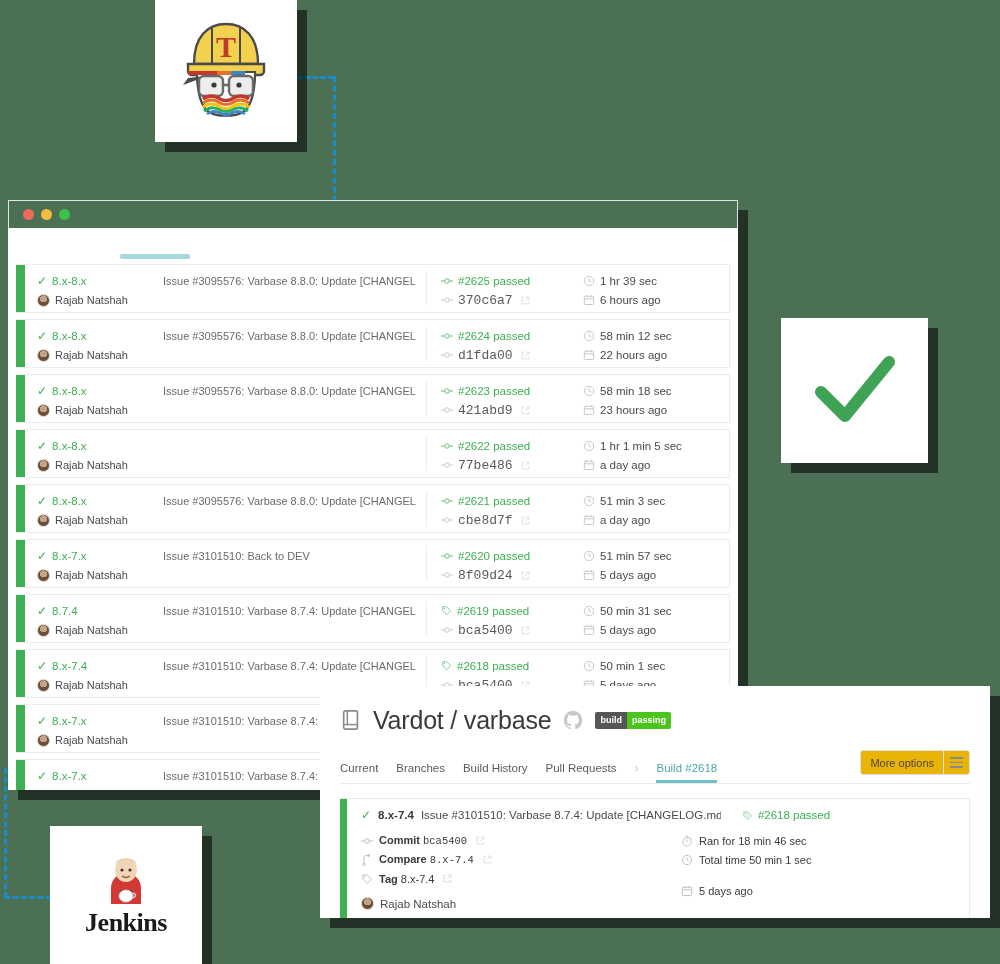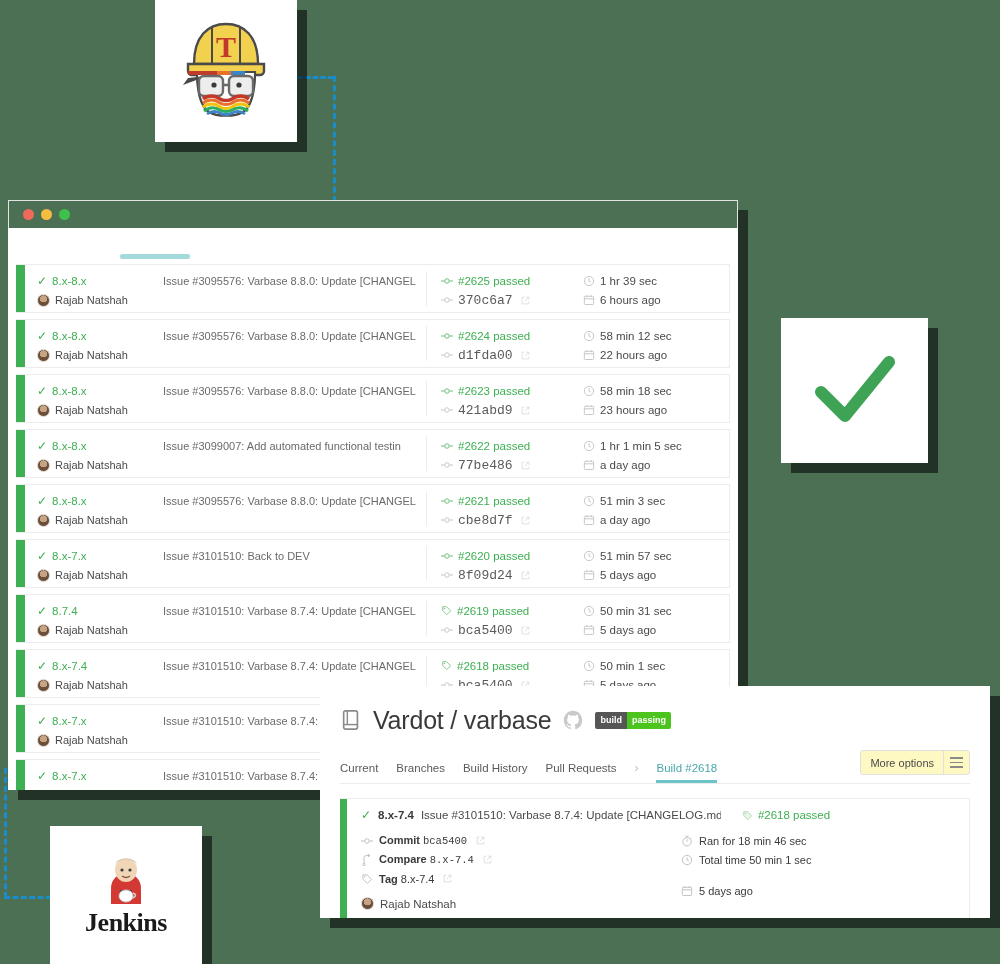--- a/index.html
+++ b/index.html
@@ -134,21 +134,21 @@
   .nav-item { font-size: 11.5px; color: #5a5a5a; }
   .nav-item.active { color: #49a7ad; position: relative; }
   .nav-item.active::after {
     content: ""; position: absolute; left: 0; right: 0; bottom: -9px;
     height: 3px; background: #6cc4c9;
   }
   .nav-sep { color: #c0c0c0; font-size: 12px; }
   #more-options {
     position: absolute; right: 0; top: -2px;
     display: flex; align-items: stretch; border: 1px solid #e0e0e0; border-radius: 3px;
-    height: 25px; background:#fef9c3;
+    height: 25px; background:#eab308;
   }
   #more-options .mo-label { font-size: 11px; color: #4a4a4a;
     padding: 0 9px; display: flex; align-items: center; }
   #more-options .mo-burger { border-left: 1px solid #e0e0e0; width: 26px;
     display: flex; flex-direction: column; justify-content: center;
     align-items: center; gap: 3px; }
   #more-options .mo-burger i { display: block; width: 13px; height: 1.5px; background: #8a8a8a; }
 
   #detail-card {
     margin-top: 14px; display: flex;
@@ -450,23 +450,20 @@
                 <div class="line1">
                   <span class="check-mini">✓</span>
                   <span class="branch-name">8.x-8.x</span>
                 </div>
                 <div class="line2">
                   <span class="avatar"></span>
                   <span class="author">Rajab Natshah</span>
                 </div>
               </div>
               <div class="col-msg">
-                <div class="line1">
-                  <span class="msg-text">Issue #3099007: Add automated functional testin</span>
-                </div>
                 <div class="line2"></div>
               </div>
               <div class="col-build">
                 <div class="line1">
                   <span class="ic g">
                     <svg width="12" height="12" viewBox="0 0 16 16">
                       <circle cx="8" cy="8" r="3" fill="none" stroke="#6cbd7c" stroke-width="1.3"></circle>
                       <path d="M0 8h5M11 8h5" stroke="#6cbd7c" stroke-width="1.3"></path>
                     </svg>
                   </span>

